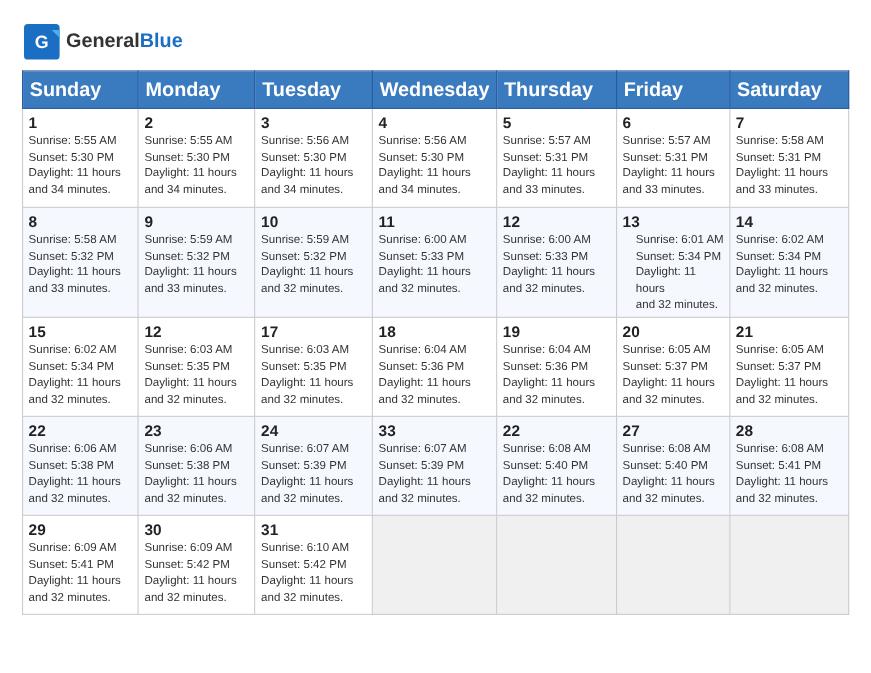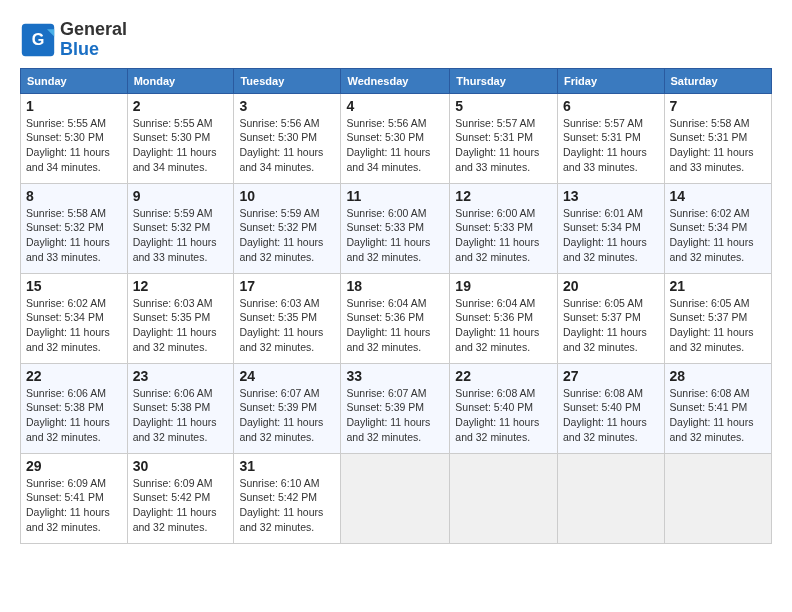--- a/index.html
+++ b/index.html
@@ -15,21 +15,21 @@
       justify-content: space-between;
       align-items: flex-start;
       margin-bottom: 8px;
     }
     .logo {
       display: flex;
       align-items: center;
     }
     .logo-text {
       display: flex;
-      flex-direction: column;
+      flex-direction: row;
       font-size: 18px;
       font-weight: bold;
       color: #333;
       line-height: 1.1;
     }
     .logo-text span:first-child { color: #333; }
     .logo-blue { color: #1a6fc4 !important; }
     .logo-icon {
       width: 36px;
       height: 36px;
@@ -50,21 +50,21 @@
     .calendar {
       width: 100%;
       border-collapse: collapse;
       font-size: 11px;
     }
     .calendar th {
       background-color: #3a7abf;
       color: white;
       text-align: left;
       padding: 6px 6px;
-      font-size: 11px;
+      font-size: 18px;
       font-weight: bold;
       border: 1px solid #2a5a9f;
     }
     .calendar td {
       vertical-align: top;
       border: 1px solid #ccc;
       padding: 4px 5px;
       width: 113px;
       height: 90px;
       background: #fff;
@@ -205,21 +205,21 @@
         </td>
         <td>
           <span class="day-num">12</span>
           <div class="cell-text" style="white-space: pre-line;">Sunrise: 6:00 AM
 Sunset: 5:33 PM
 Daylight: 11 hours
 and 32 minutes.</div>
         </td>
         <td>
           <span class="day-num">13</span>
-          <div class="cell-text" style="white-space: pre-line;">Sunrise: 6:01 AM
+          <div class="cell-text" style="white-space: pre-line; margin-left: 12px;">Sunrise: 6:01 AM
 Sunset: 5:34 PM
 Daylight: 11 hours
 and 32 minutes.</div>
         </td>
         <td>
           <span class="day-num">14</span>
           <div class="cell-text" style="white-space: pre-line;">Sunrise: 6:02 AM
 Sunset: 5:34 PM
 Daylight: 11 hours
 and 32 minutes.</div>

